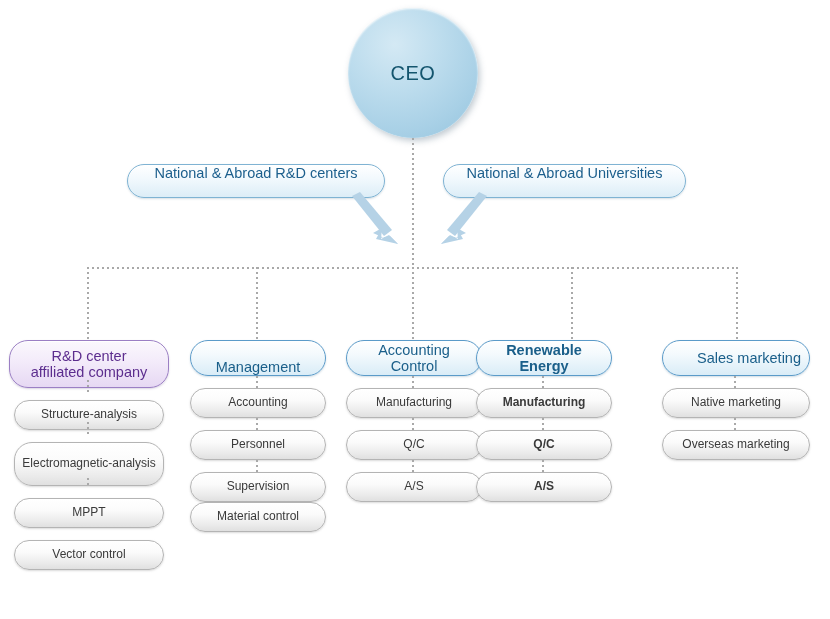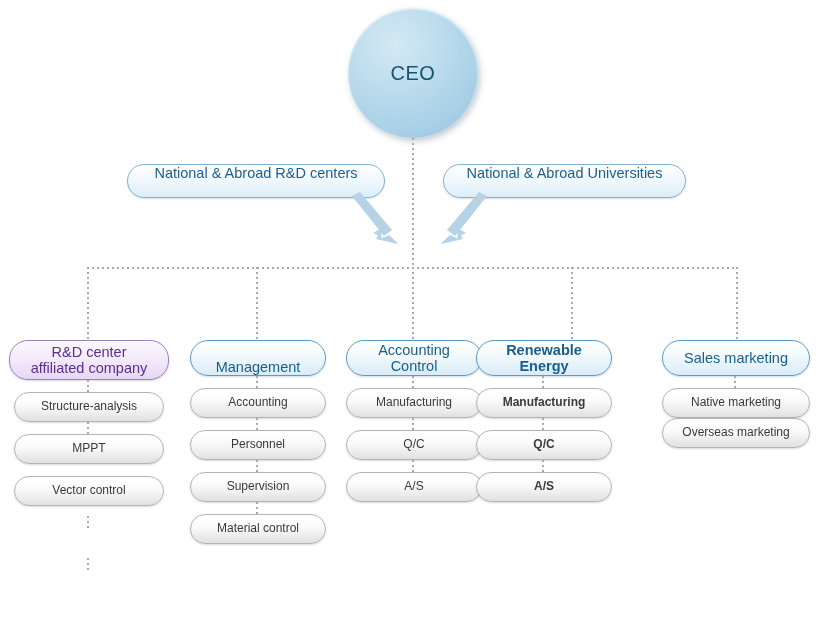--- a/index.html
+++ b/index.html
@@ -165,31 +165,34 @@
 
   <div class="h-dot" style="left:87px; top:267px; width:651px;"></div>
 
   <div class="v-dot" style="left:87px;  top:267px; height:75px;"></div>
   <div class="v-dot" style="left:256px; top:267px; height:75px;"></div>
   <div class="v-dot" style="left:412px; top:267px; height:75px;"></div>
   <div class="v-dot" style="left:571px; top:267px; height:75px;"></div>
   <div class="v-dot" style="left:736px; top:267px; height:75px;"></div>
 
   <div class="col" style="left:9px; width:160px;">
-    <div class="head-pill purple" style="width:160px; height:40px; flex-direction:column;">
+    <div class="head-pill purple" style="width:160px; height:48px; flex-direction:column;">
       <span>R&amp;D center</span>
       <span>affiliated company</span>
     </div>
 
     <div class="v-dot" style="left:78px; top:40px; height:12px;"></div>
     <div class="item-pill" style="margin-top:12px; width:150px; height:30px; margin-left:5px;">
       <span>Structure-analysis</span>
     </div>
 
     <div class="v-dot" style="left:78px; top:82px; height:12px;"></div>
+    <div class="item-pill" style="margin-top:12px; width:150px; height:44px; margin-left:5px;">
+      <span>Electromagnetic-analysis</span>
+    </div>
 
     <div class="v-dot" style="left:78px; top:138px; height:8px;"></div>
 
     <div class="v-dot" style="left:78px; top:176px; height:12px;"></div>
     <div class="item-pill" style="margin-top:12px; width:150px; height:30px; margin-left:5px;">
       <span>MPPT</span>
     </div>
 
     <div class="v-dot" style="left:78px; top:218px; height:12px;"></div>
     <div class="item-pill" style="margin-top:12px; width:150px; height:30px; margin-left:5px;text-align:right;">
@@ -211,21 +214,21 @@
     <div class="item-pill" style="margin-top:12px; width:136px; height:30px;">
       <span>Personnel</span>
     </div>
 
     <div class="v-dot" style="left:66px; top:120px; height:12px;"></div>
     <div class="item-pill" style="margin-top:12px; width:136px; height:30px;">
       <span>Supervision</span>
     </div>
 
     <div class="v-dot" style="left:66px; top:162px; height:12px;"></div>
-    <div class="item-pill" style="margin-top:12px; width:136px; height:30px;">
+    <div class="item-pill" style="width:136px; height:30px;">
       <span>Material control</span>
     </div>
   </div>
 
   <div class="col" style="left:346px; width:136px;">
     <div class="head-pill blue" style="width:136px; height:36px;">
       <span>Accounting Control</span>
     </div>
 
     <div class="v-dot" style="left:66px; top:36px; height:12px;"></div>
@@ -259,28 +262,28 @@
       <span>Q/C</span>
     </div>
 
     <div class="v-dot" style="left:66px; top:120px; height:12px;"></div>
     <div class="item-pill" style="margin-top:12px; width:136px; height:30px;">
       <span>A/S</span>
     </div>
   </div>
 
   <div class="col" style="left:662px; width:148px;">
-    <div class="head-pill blue" style="width:148px; height:36px;">
+    <div class="head-pill blue" style="width:148px; height:36px;justify-content:flex-end;">
       <span>Sales marketing</span>
     </div>
 
     <div class="v-dot" style="left:72px; top:36px; height:12px;"></div>
     <div class="item-pill" style="margin-top:12px; width:148px; height:30px;">
       <span>Native marketing</span>
     </div>
 
     <div class="v-dot" style="left:72px; top:78px; height:12px;"></div>
-    <div class="item-pill" style="width:148px; height:30px;">
+    <div class="item-pill" style="margin-top:12px; width:148px; height:30px;">
       <span>Overseas marketing</span>
     </div>
   </div>
 
 </div>
 
 </body></html>

